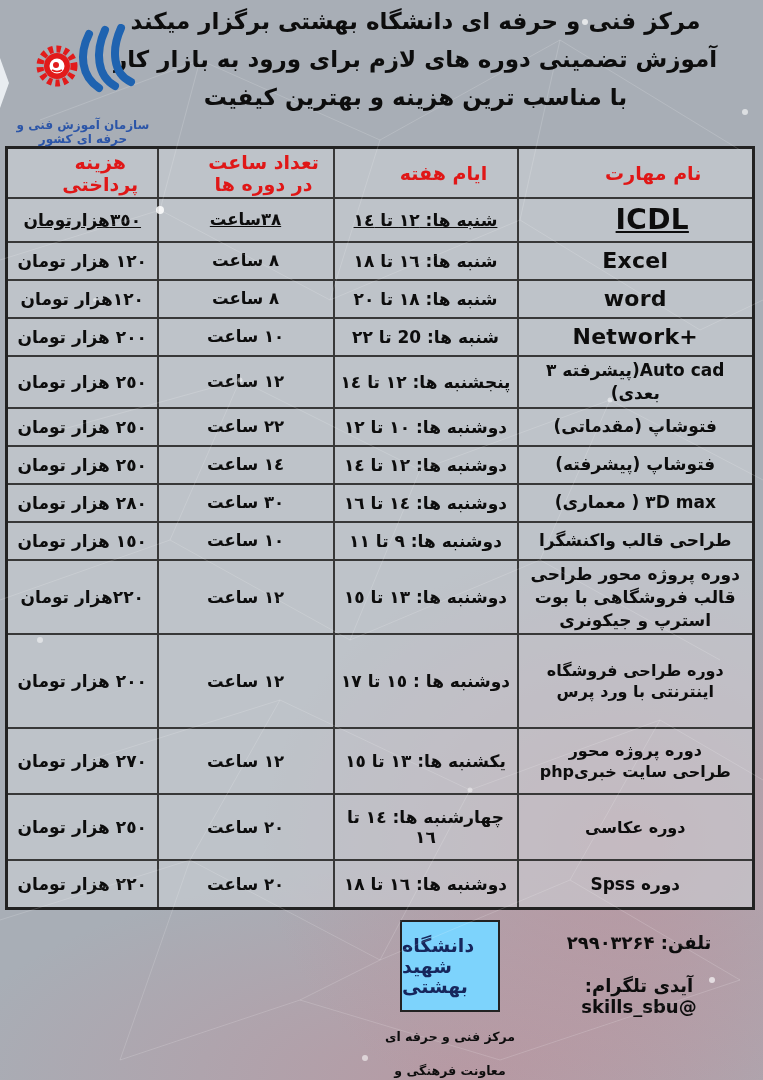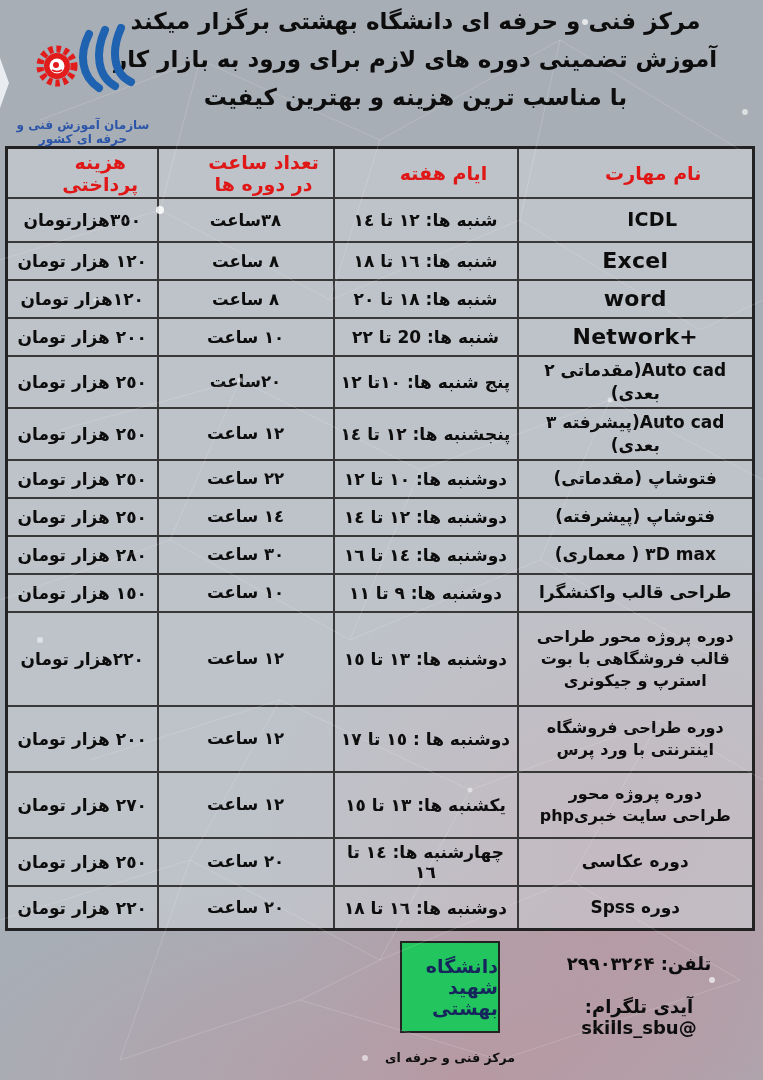--- a/index.html
+++ b/index.html
@@ -30,43 +30,43 @@
   .titles{padding:10px 32px 0 100px;text-align:center;}
   .titles .t{font-weight:bold;font-size:23px;line-height:1.0;margin-bottom:15px;color:var(--title-ink);}
   
   table.courses{width:747px;margin:0 8px;border-collapse:collapse;border:3px solid #222;
     table-layout:fixed;}
   th,td{border:2px solid var(--border);text-align:center;vertical-align:middle;
     background:rgba(205,208,213,.60);font-weight:bold;padding:2px 4px;}
   th{color:var(--header-red);font-size:19px;height:42px;padding-left:40px;}
   td{font-size:17px;height:38px;}
   col.w-skill{width:236px;} col.w-days{width:184px;} col.w-hours{width:176px;} col.w-cost{width:151px;}
-  tbody tr:nth-child(1) td{height:44px;}
+  tbody tr:nth-child(1) td{height:35px;text-decoration:underline;}
   tbody tr:nth-child(11) td{height:94px;}
   tbody tr:nth-child(12) td{height:66px;}
   tbody tr:nth-child(13) td{height:66px;}
   tbody tr:nth-child(14) td{height:48px;}
   tbody tr:nth-child(15) td{height:44px;}
   .c-skill{white-space:pre-line;line-height:1.35;}
   tbody tr:nth-child(-n+4) .c-skill{font-size:22px;letter-spacing:.3px;}
-  tbody tr:nth-child(1) .c-skill{font-size:19px;padding-left:38px;}
+  tbody tr:nth-child(1) .c-skill{font-size:28px;padding-left:38px;}
   tbody tr:nth-child(11) .c-skill,
   tbody tr:nth-child(12) .c-skill,
   tbody tr:nth-child(13) .c-skill{font-size:16px;}
   .c-hours{font-size:16.5px;}
   
   .bottom{display:flex;direction:rtl;align-items:flex-start;padding:10px 10px 0 6px;height:148px;}
   .contact{width:228px;padding-top:12px;text-align:center;}
   .contact .line{font-size:18px;font-weight:bold;margin-bottom:22px;}
   .register{flex:1;text-align:center;padding-top:2px;}
   .register .line{font-size:19px;font-weight:bold;margin-bottom:11px;}
   .register .url{letter-spacing:.2px;}
   .uni{width:150px;text-align:center;}
-  .uni .box{width:100px;height:92px;margin:0 auto;background:#22c55e;border:2px solid #222;
-    display:flex;flex-direction:column;align-items:flex-start;justify-content:center;
+  .uni .box{width:100px;height:92px;margin:0 auto;background:#7dd3fc;border:2px solid #222;
+    display:flex;flex-direction:column;align-items:flex-end;justify-content:center;
     color:var(--uni-navy);font-weight:bold;font-size:19px;line-height:1.1;}
   .uni .cap{font-size:12.5px;font-weight:bold;line-height:1.45;margin-top:16px;}
 </style>
 </head>
 <body>
 
 <svg class="plexus" viewBox="0 0 763 1080" preserveAspectRatio="none">
   <g stroke="#ffffff" stroke-opacity="0.16" stroke-width="1" fill="none">
     <path d="M40,120 L200,60 L380,140 L560,40 L740,150"></path>
     <path d="M0,260 L160,210 L330,300 L520,220 L700,330 L763,300"></path>
@@ -155,26 +155,20 @@
       <td class="c-hours">٨ ساعت</td>
       <td class="c-cost">١٢٠هزار تومان</td>
     </tr>
     <tr>
       <td class="c-skill">Network+‎</td>
       <td class="c-days">شنبه ها: 20 تا ٢٢</td>
       <td class="c-hours">١٠ ساعت</td>
       <td class="c-cost">٢٠٠ هزار تومان</td>
     </tr>
     <tr>
-      <td class="c-skill">Auto cad(مقدماتی ٢ بعدی)</td>
-      <td class="c-days">پنج شنبه ها: ١٠تا ١٢</td>
-      <td class="c-hours">٢٠ساعت</td>
-      <td class="c-cost">٢٥٠ هزار تومان</td>
-    </tr>
-    <tr>
       <td class="c-skill">Auto cad(پیشرفته ٣ بعدی)</td>
       <td class="c-days">پنجشنبه ها: ١٢ تا ١٤</td>
       <td class="c-hours">١٢ ساعت</td>
       <td class="c-cost">٢٥٠ هزار تومان</td>
     </tr>
     <tr>
       <td class="c-skill">فتوشاپ (مقدماتی)</td>
       <td class="c-days">دوشنبه ها: ١٠ تا ١٢</td>
       <td class="c-hours">٢٢ ساعت</td>
       <td class="c-cost">٢٥٠ هزار تومان</td>

